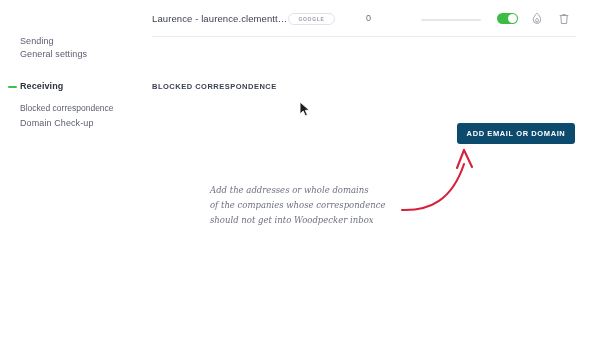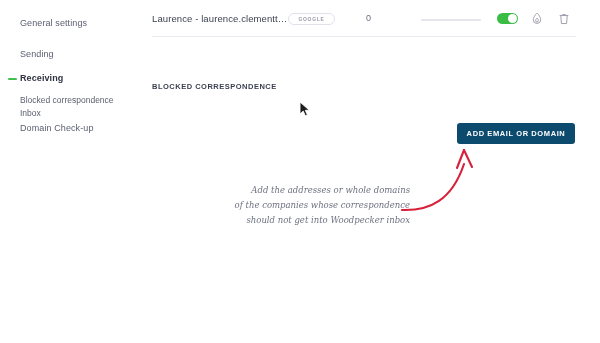--- a/index.html
+++ b/index.html
@@ -31,21 +31,21 @@
     font-size: 9px;
     color: #5b5f70;
     letter-spacing: .1px;
     padding-left: 20px;
     line-height: 13px;
     white-space: nowrap;
   }
   .nav-item.top      { margin-top: 0;  }
   .nav-item.sending  { margin-top: 18px; }
   .nav-item.active {
-    margin-top: 11px;
+    margin-top: 19px;
     color: #2f3341;
     font-weight: bold;
   }
   .nav-dash {
     position: absolute;
     left: 8px;
     top: 6px;
     width: 9px;
     height: 2px;
     background: #3fbf4d;
@@ -185,21 +185,21 @@
     cursor: pointer;
     padding: 0;
   }
 
   
   #annotation-text {
     position: absolute;
     left: 210px;
     top: 183px;
     width: 200px;
-    text-align: right;
+    text-align: left;
     font-family: "DejaVu Serif", serif;
     font-style: italic;
     font-size: 8.5px;
     line-height: 15px;
     color: #6d7180;
     white-space: pre-line;
   }
   #annotation-arrow {
     position: absolute;
     left: 390px;
@@ -217,40 +217,37 @@
     width: 12px;
     height: 17px;
     pointer-events: none;
   }
 </style>
 </head>
 <body>
 
 <div id="sidebar">
 
+  <div class="nav-item sending">
+    <span>Sending</span>
+  </div>
+
   <div class="nav-item top">
     <span>General settings</span>
-  </div>
-
-  <div class="nav-item sending">
-    <span>Sending</span>
   </div>
 
   <div class="nav-item active">
     <span class="nav-dash"></span>
     <span>Receiving</span>
   </div>
 
   <div class="nav-sub first">
     <span>Blocked correspondence</span>
   </div>
 
-  <div class="nav-sub">
-    <span>Inbox</span>
-  </div>
 
   <div class="nav-item domain">
     <span>Domain Check-up</span>
   </div>
 
 </div>
 
 <div id="main">
 
   <div id="account-row">

